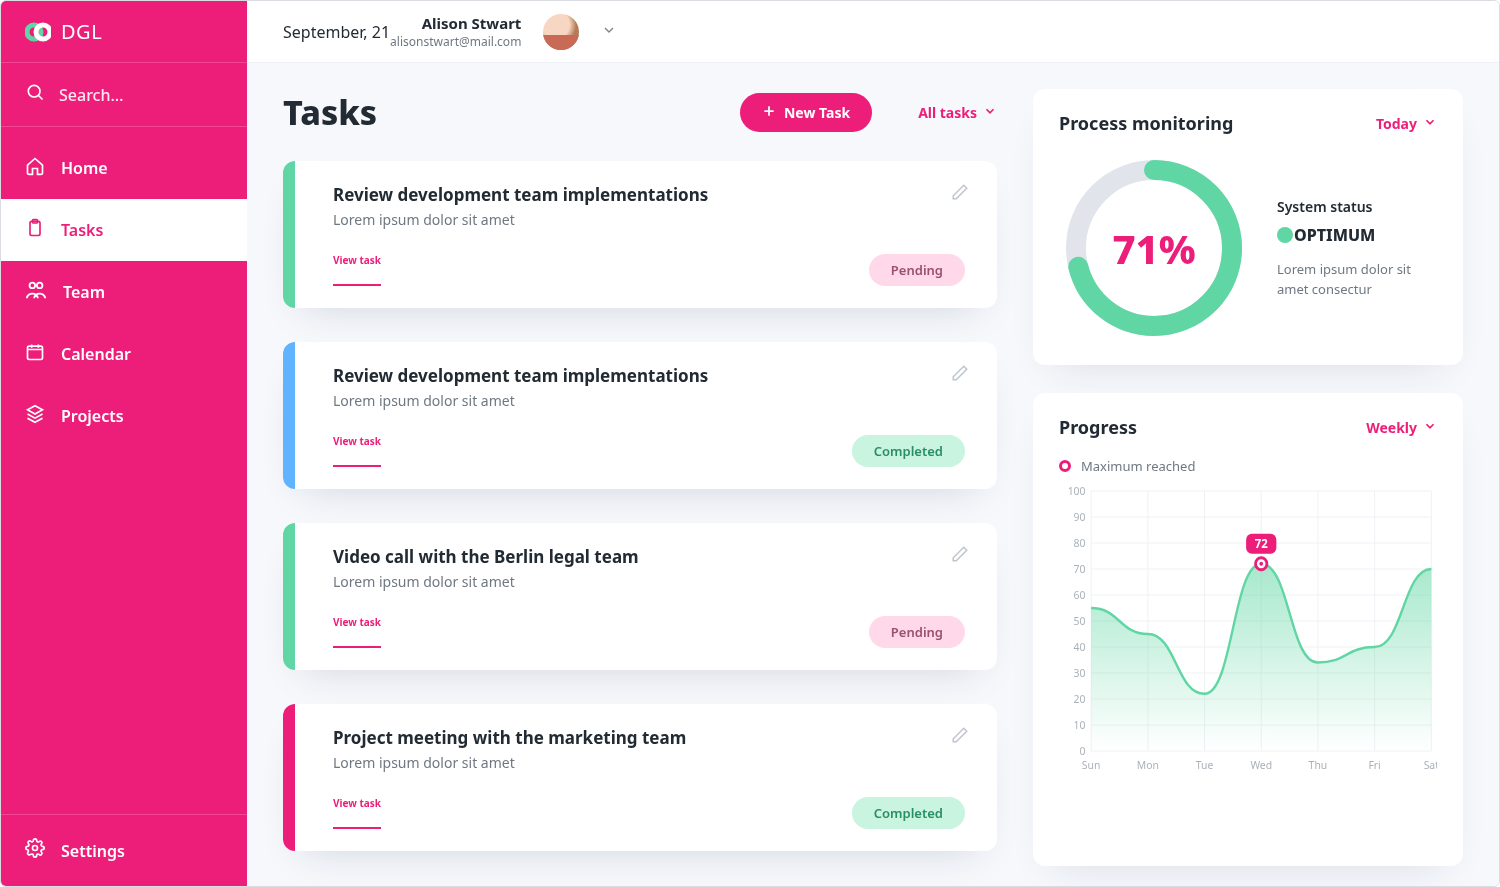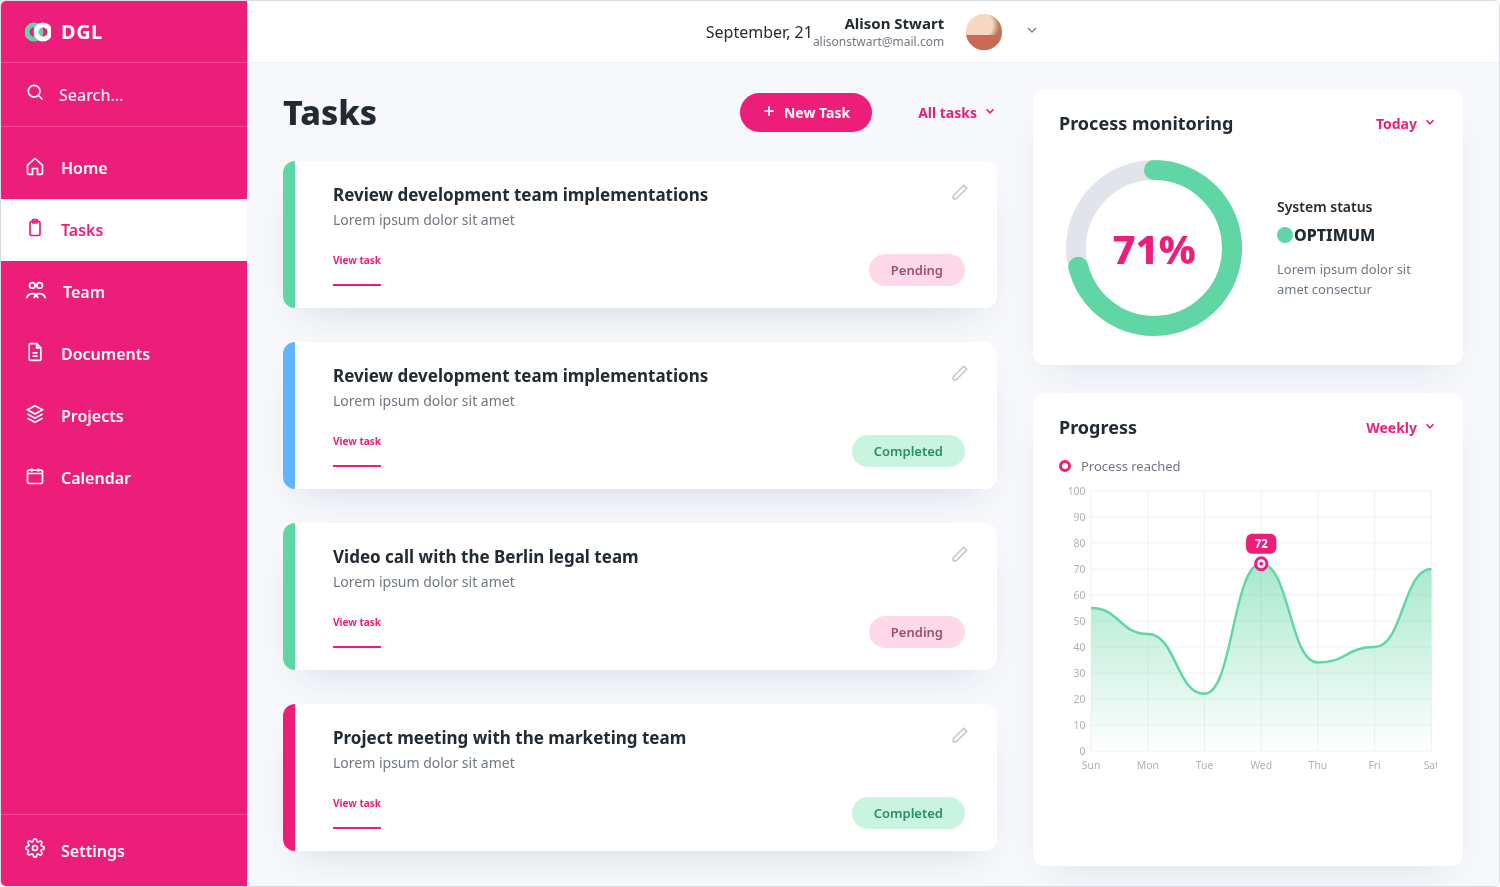--- a/index.html
+++ b/index.html
@@ -15,31 +15,31 @@
     --border:#edf0f5;
   }
   *{box-sizing:border-box;margin:0;padding:0;font-family:'Segoe UI',system-ui,-apple-system,sans-serif;}
   body{width:1500px;height:887px;overflow:hidden;background:#fff;border:1px solid #d9dde2;border-radius:6px;}
   .app{display:flex;height:100%;}
 
   
   .sidebar{width:246px;background:var(--pink);display:flex;flex-direction:column;}
   .brand{display:flex;align-items:center;gap:10px;height:62px;padding:0 24px;border-bottom:1px solid rgba(255,255,255,.18);}
   .brand-logo{display:flex;gap:-4px;}
-  .brand-name{color:#fff;font-weight:700;font-size:20px;letter-spacing:.5px;}
+  .brand-name{color:#fff;font-weight:400;font-size:20px;letter-spacing:.5px;}
   .search-row{display:flex;align-items:center;gap:14px;height:64px;padding:0 24px;border-bottom:1px solid rgba(255,255,255,.18);color:#fff;font-size:16px;cursor:pointer;}
   .nav{flex:1;padding-top:10px;}
   .nav-item{display:flex;align-items:center;gap:16px;height:62px;padding:0 24px;color:#fff;font-size:16px;font-weight:600;cursor:pointer;}
   .nav-item.active{background:#fff;color:var(--pink);}
   .nav-item svg,.search-row svg,.settings-row svg{flex-shrink:0;}
   .settings-row{display:flex;align-items:center;gap:16px;height:72px;padding:0 24px;color:#fff;font-size:16px;font-weight:600;border-top:1px solid rgba(255,255,255,.18);cursor:pointer;}
 
   
   .main{flex:1;background:var(--bg);display:flex;flex-direction:column;min-width:0;}
-  .topbar{height:62px;background:#fff;display:flex;align-items:center;justify-content:center;padding:0 36px;border-bottom:1px solid var(--border);}
+  .topbar{height:62px;background:#fff;display:flex;align-items:center;justify-content:flex-start;padding:0 36px;border-bottom:1px solid var(--border);}
   .date{color:var(--text);font-size:16px;}
   .user{display:flex;align-items:center;gap:22px;}
   .user-text{text-align:right;}
   .user-name{font-weight:700;color:var(--text);font-size:15px;}
   .user-mail{color:var(--text-soft);font-size:12px;}
   .avatar{width:36px;height:36px;border-radius:50%;background:radial-gradient(circle at 35% 30%,#f7d7c3 0 40%,#b57b56 60% 100%);position:relative;overflow:hidden;}
   .avatar::after{content:"";position:absolute;inset:auto 0 0 0;height:40%;background:#c96a57;}
   .chev{color:#7b848e;}
 
   .content{flex:1;display:flex;gap:36px;padding:26px 36px 20px 36px;min-height:0;}
@@ -141,42 +141,33 @@
               <circle cx="8" cy="5" r="3"></circle>
               <circle cx="16" cy="5" r="3"></circle>
               <path d="M2 19c0-3 3-5 6-5s6 2 6 5M10 19c0-3 3-5 6-5s6 2 6 5"></path>
             </svg>
         </span>
         <span>Team</span>
       </div>
       <div class="nav-item">
         <span>
           <svg width="20" height="20" viewBox="0 0 24 24" fill="none" stroke="currentColor" stroke-width="2">
-              <path d="M14 2H7a2 2 0 0 0-2 2v16a2 2 0 0 0 2 2h10a2 2 0 0 0 2-2V7z"></path>
-              <path d="M14 2v5h5M9 13h6M9 17h6"></path>
-            </svg>
-        </span>
-        <span>Documents</span>
+              <rect x="3" y="5" width="18" height="16" rx="2"></rect>
+              <path d="M3 9h18M8 3v4M16 3v4"></path>
+            </svg>
+        </span>
+        <span>Calendar</span>
       </div>
       <div class="nav-item">
         <span>
           <svg width="20" height="20" viewBox="0 0 24 24" fill="none" stroke="currentColor" stroke-width="2">
               <path d="M12 2l9 5-9 5-9-5 9-5zM3 12l9 5 9-5M3 17l9 5 9-5"></path>
             </svg>
         </span>
         <span>Projects</span>
-      </div>
-      <div class="nav-item">
-        <span>
-          <svg width="20" height="20" viewBox="0 0 24 24" fill="none" stroke="currentColor" stroke-width="2">
-              <rect x="3" y="5" width="18" height="16" rx="2"></rect>
-              <path d="M3 9h18M8 3v4M16 3v4"></path>
-            </svg>
-        </span>
-        <span>Calendar</span>
       </div>
     </nav>
 
     <div class="settings-row">
       <span>
         <svg width="20" height="20" viewBox="0 0 24 24" fill="none" stroke="currentColor" stroke-width="2">
             <circle cx="12" cy="12" r="3"></circle>
             <path d="M19.4 15a1.7 1.7 0 0 0 .34 1.87l.06.06a2 2 0 1 1-2.83 2.83l-.06-.06a1.7 1.7 0 0 0-1.87-.34 1.7 1.7 0 0 0-1 1.56V21a2 2 0 1 1-4 0v-.09a1.7 1.7 0 0 0-1.11-1.56 1.7 1.7 0 0 0-1.87.34l-.6.06a2 2 0 1 1-2.83-2.83l.06-.06a1.7 1.7 0 0 0 .34-1.87 1.7 1.7 0 0 0-1.56-1H3a2 2 0 1 1 0-4h.09a1.7 1.7 0 0 0 1.56-1.11 1.7 1.7 0 0 0-.34-1.87l-.06-.06a2 2 0 1 1 2.83-2.83l.06.06a1.7 1.7 0 0 0 1.87.34H9a1.7 1.7 0 0 0 1-1.56V3a2 2 0 1 1 4 0v.09a1.7 1.7 0 0 0 1 1.56 1.7 1.7 0 0 0 1.87-.34l.06-.06a2 2 0 1 1 2.83 2.83l-.06.06a1.7 1.7 0 0 0-.34 1.87V9a1.7 1.7 0 0 0 1.56 1H21a2 2 0 1 1 0 4h-.09a1.7 1.7 0 0 0-1.56 1z"></path>
           </svg>
       </span>
@@ -322,21 +313,21 @@
               <span>Weekly</span>
               <span>
                 <svg width="14" height="14" viewBox="0 0 24 24" fill="none" stroke="currentColor" stroke-width="3">
                     <polyline points="6 9 12 15 18 9"></polyline>
                   </svg>
               </span>
             </div>
           </div>
           <div class="legend">
             <span class="legend-dot"></span>
-            <span>Process reached</span>
+            <span>Maximum reached</span>
           </div>
           <div class="chart-wrap">
             <svg id="progress-svg" viewBox="0 0 400 290" preserveAspectRatio="none">
                 <line x1="34" y1="266" x2="394" y2="266" stroke="#eef1f5"></line>
                 <text x="28" y="270" text-anchor="end" class="axis-text">0</text>
                 <line x1="34" y1="240" x2="394" y2="240" stroke="#eef1f5"></line>
                 <text x="28" y="244" text-anchor="end" class="axis-text">10</text>
                 <line x1="34" y1="214" x2="394" y2="214" stroke="#eef1f5"></line>
                 <text x="28" y="218" text-anchor="end" class="axis-text">20</text>
                 <line x1="34" y1="188" x2="394" y2="188" stroke="#eef1f5"></line>

